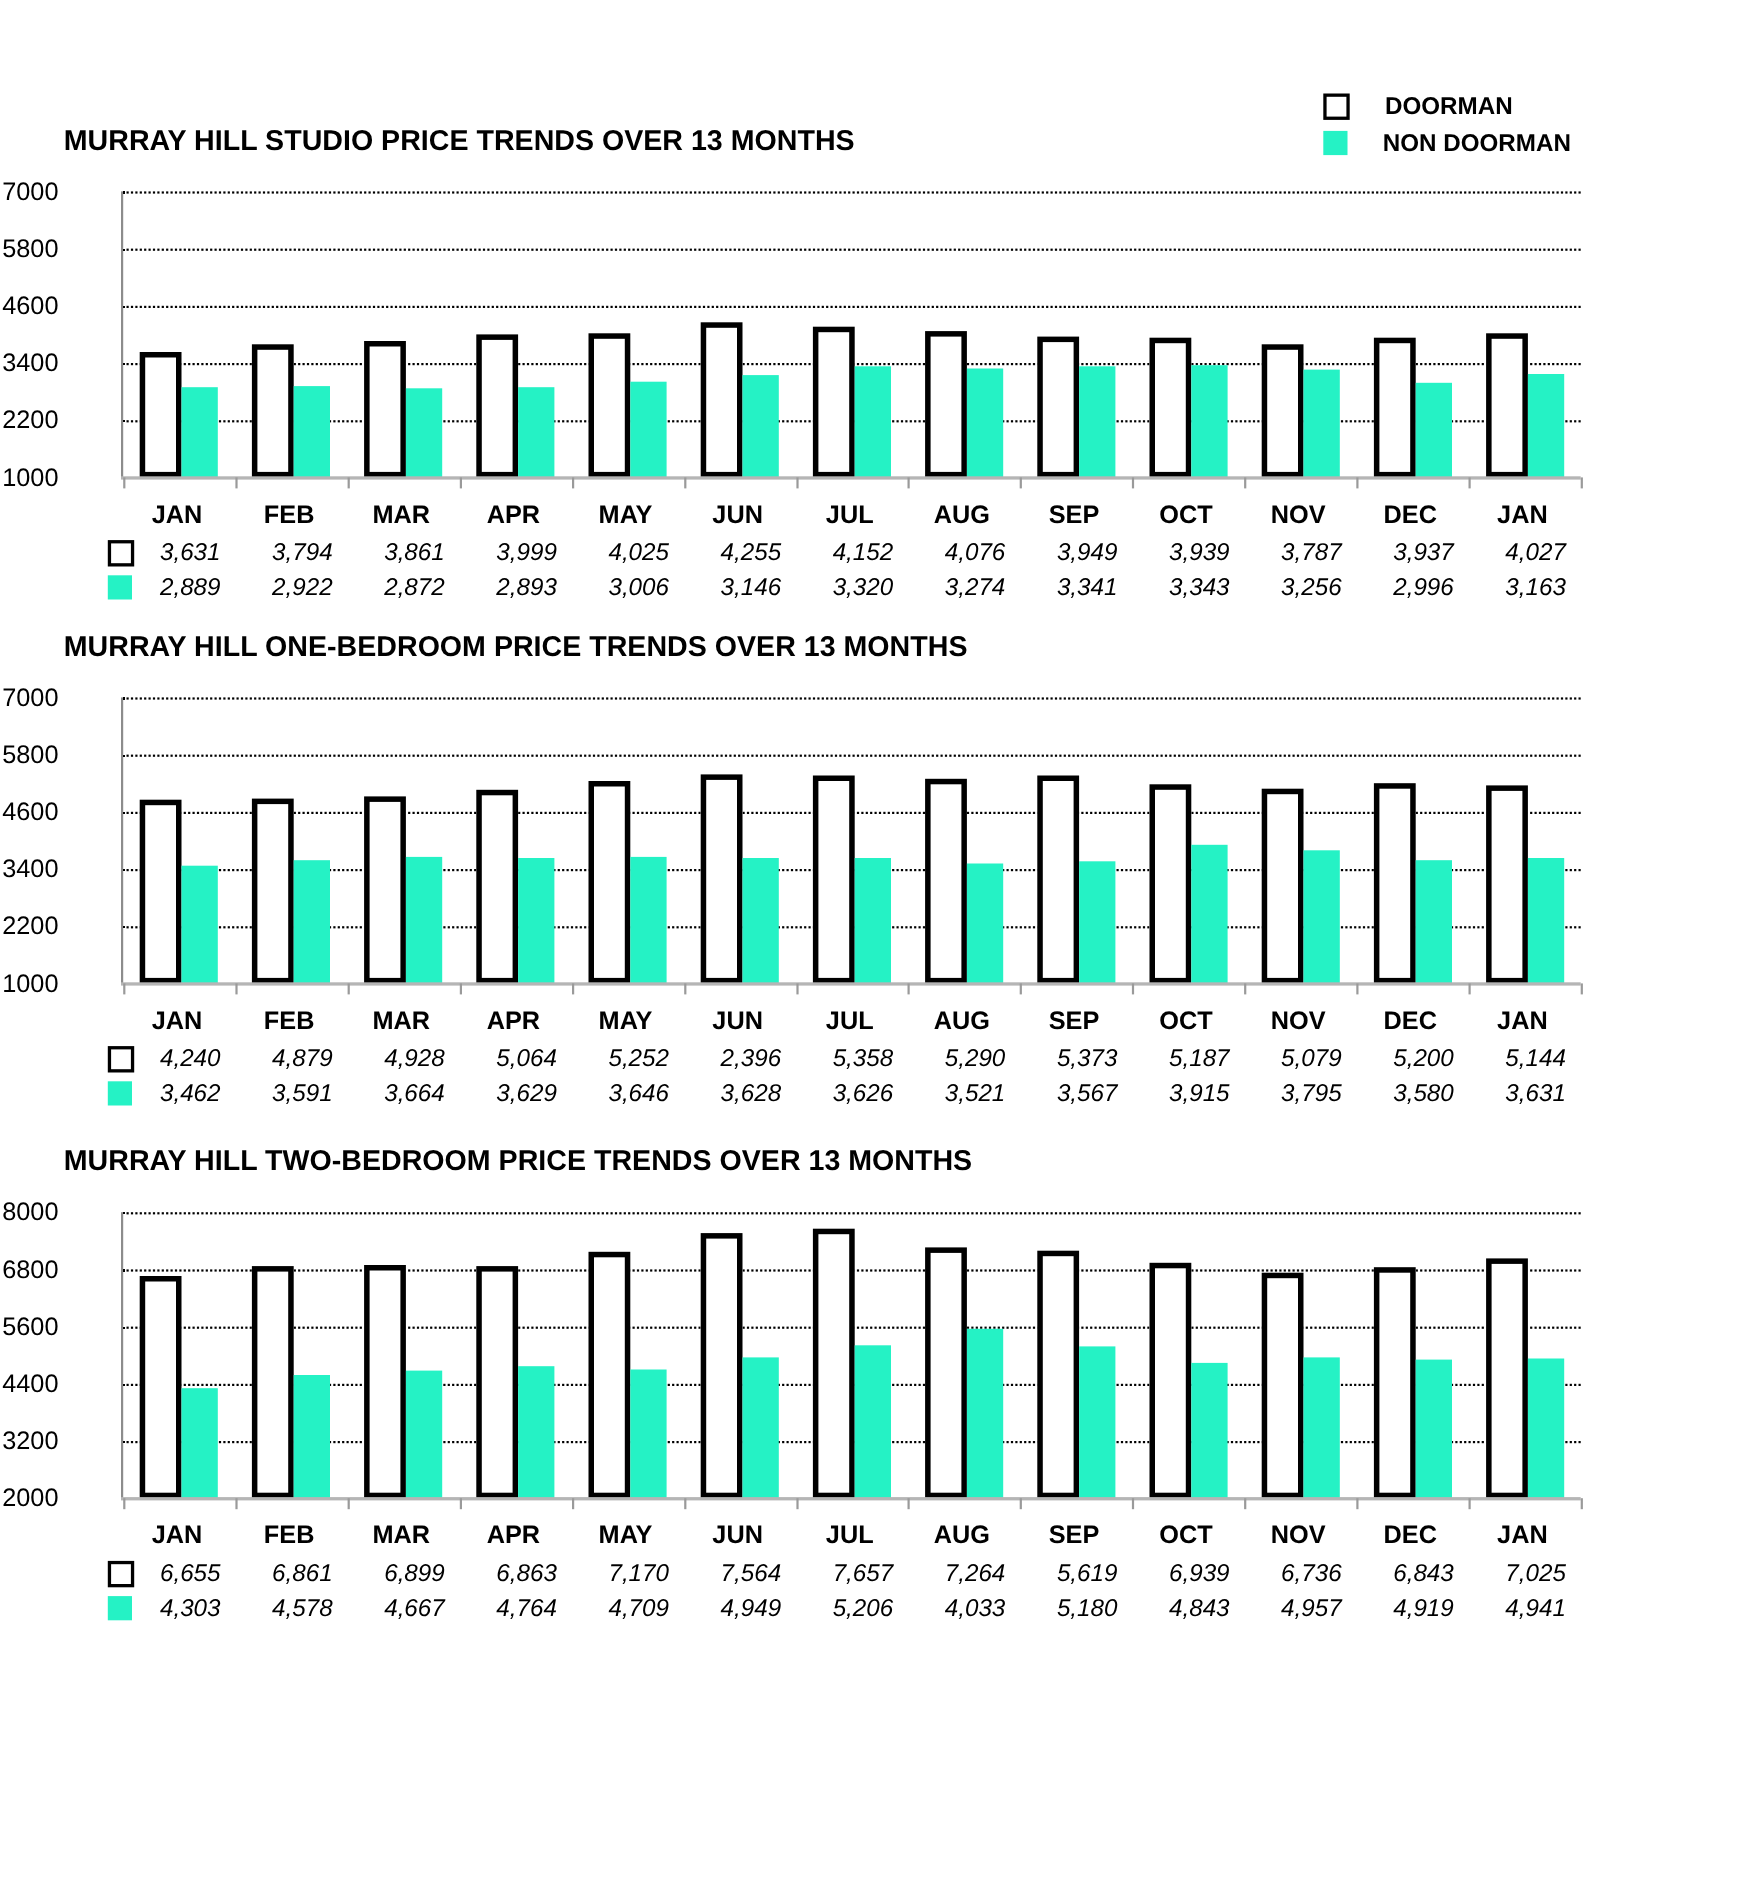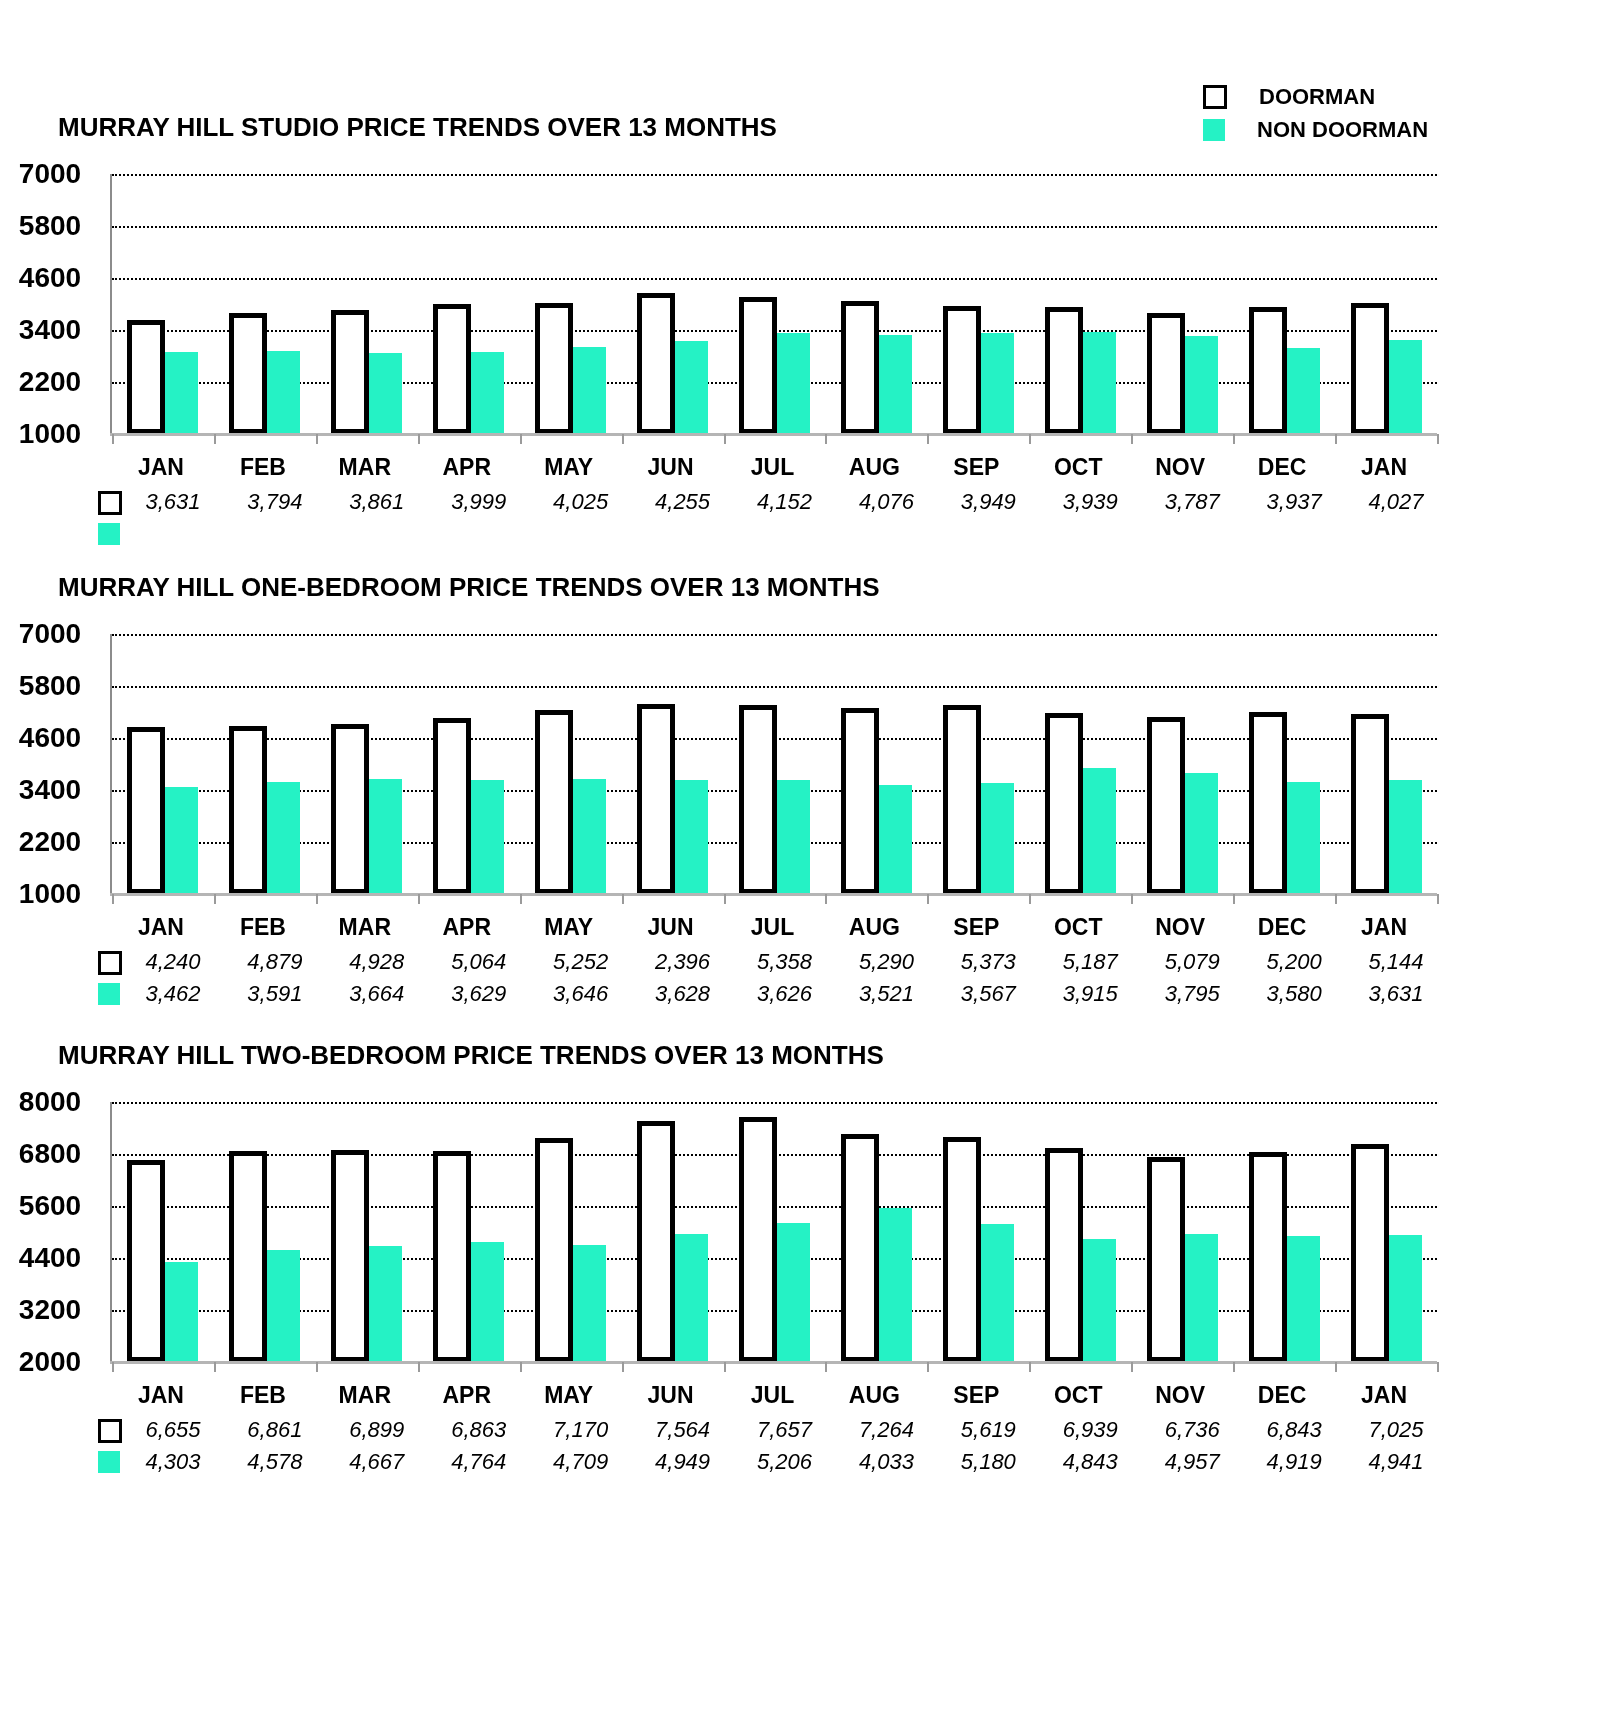--- a/index.html
+++ b/index.html
@@ -19,22 +19,22 @@
   
   .chart-section { position:absolute; left:0; width:1592px; height:450px; }
   .chart-title { position:absolute; left:58px; top:0; margin:0; font-size:26px; font-weight:bold; white-space:nowrap; }
 
   .plot { position:absolute; left:110px; top:62px; width:1325px; height:260px;
           border-left:2px solid #8c8c8c; }
   .gridline { position:absolute; left:0; right:0; height:0; border-top:2px dotted #000; }
   .baseline { position:absolute; left:-2px; right:0; bottom:-2px; height:3px; background:#b5b5b5; }
   .xtick { position:absolute; top:100%; height:10px; width:0; border-left:2px solid #9a9a9a; }
 
-  .ylab { position:absolute; left:-110px; width:96px; text-align:center;
-          font-size:28px; font-weight:bold; transform:translateY(-50%); line-height:1; }
+  .ylab { position:absolute; left:-110px; width:96px; text-align:left;
+          font-size:23px; font-weight:normal; transform:translateY(-50%); line-height:1; }
 
   .bar-group { position:absolute; bottom:0; display:flex; align-items:flex-end; justify-content:center; }
   .bar { box-sizing:border-box; }
   .bar-doorman { width:38px; background:#fff; border:5px solid #000; }
   .bar-nondoorman { width:33px; }
 
   .x-labels, .vals { position:absolute; left:110px; width:1325px; display:flex; }
   .x-labels { top:342px; }
   .cell { flex:1 1 0; text-align:center; }
   .month { font-size:23px; font-weight:bold; }
@@ -168,20 +168,35 @@
         <div class="cell val">4,076</div>
         <div class="cell val">3,949</div>
         <div class="cell val">3,939</div>
         <div class="cell val">3,787</div>
         <div class="cell val">3,937</div>
         <div class="cell val">4,027</div>
       </div>
   </div>
   <div class="table-row row-nondoorman" style="top:409px">
     <span class="row-swatch nondoorman" style="background: rgb(37, 242, 197);"></span>
+    <div class="vals">
+        <div class="cell val">2,889</div>
+        <div class="cell val">2,922</div>
+        <div class="cell val">2,872</div>
+        <div class="cell val">2,893</div>
+        <div class="cell val">3,006</div>
+        <div class="cell val">3,146</div>
+        <div class="cell val">3,320</div>
+        <div class="cell val">3,274</div>
+        <div class="cell val">3,341</div>
+        <div class="cell val">3,343</div>
+        <div class="cell val">3,256</div>
+        <div class="cell val">2,996</div>
+        <div class="cell val">3,163</div>
+      </div>
   </div>
 </section>
 
 <section class="chart-section" style="top:572px">
   <h2 class="chart-title">MURRAY HILL ONE-BEDROOM PRICE TRENDS OVER 13 MONTHS</h2>
   <div class="plot">
       <div class="gridline" style="top: 0px;"></div>
       <div class="ylab" style="top: 0px;">7000</div>
       <div class="gridline" style="top: 52px;"></div>
       <div class="ylab" style="top: 52px;">5800</div>

